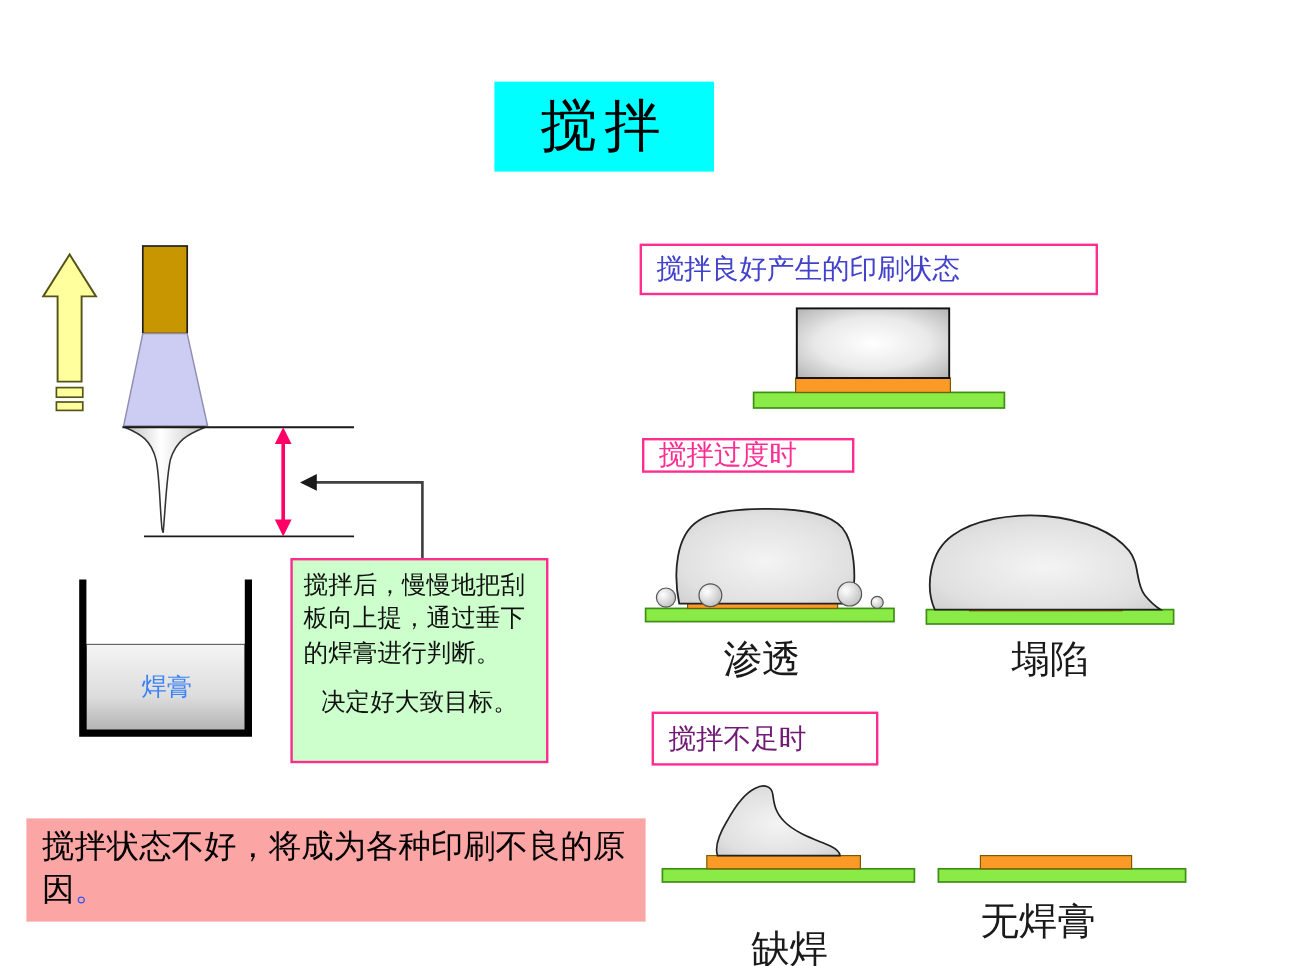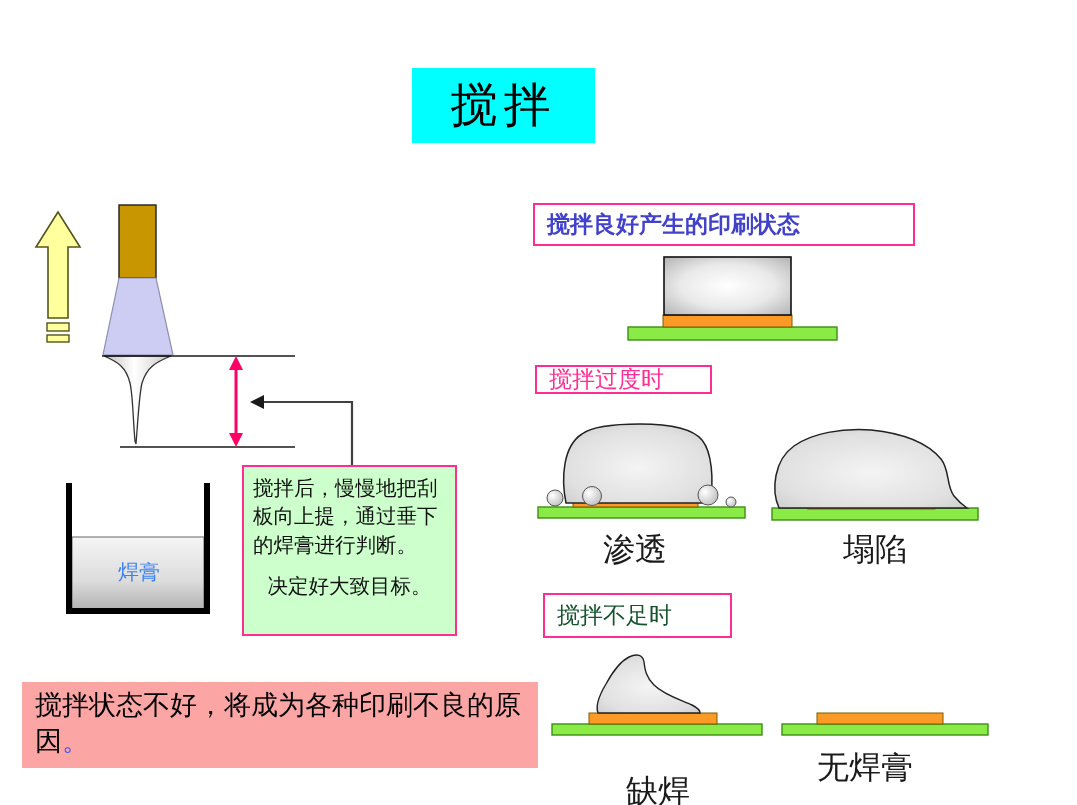--- a/index.html
+++ b/index.html
@@ -12,23 +12,23 @@
 
   .title-box{
     left:412px;top:68px;width:183px;height:75px;background:#00FFFF;
     display:flex;align-items:center;justify-content:center;
     font-size:47px;letter-spacing:6px;color:#000;font-family:Liberation Mono, monospace;
   }
   .header-box{
     background:#ffffff;border:2px solid #FF2D92;box-sizing:border-box;
     display:flex;align-items:center;padding-left:12px;font-size:23px;
   }
-  .hb-good{left:533px;top:203px;width:382px;height:43px;color:#4141CC;font-weight:bold;}
+  .hb-good{left:533px;top:203px;width:382px;height:43px;color:#4141CC;}
   .hb-over{left:535px;top:365px;width:177px;height:29px;color:#FF2D92;}
-  .hb-under{left:543px;top:593px;width:189px;height:45px;color:#14532d;}
+  .hb-under{left:543px;top:593px;width:189px;height:45px;color:#701a75;}
 
   .defect-label{
     font-size:32px;color:#1a1a1a;text-align:center;white-space:nowrap;
   }
   .callout{
     left:242px;top:465px;width:215px;height:171px;background:#CCFFCC;
     border:2px solid #FF2D92;box-sizing:border-box;padding:7px 9px;
     font-size:20.5px;line-height:1.38;color:#111;
   }
   .callout p{margin:0;}

